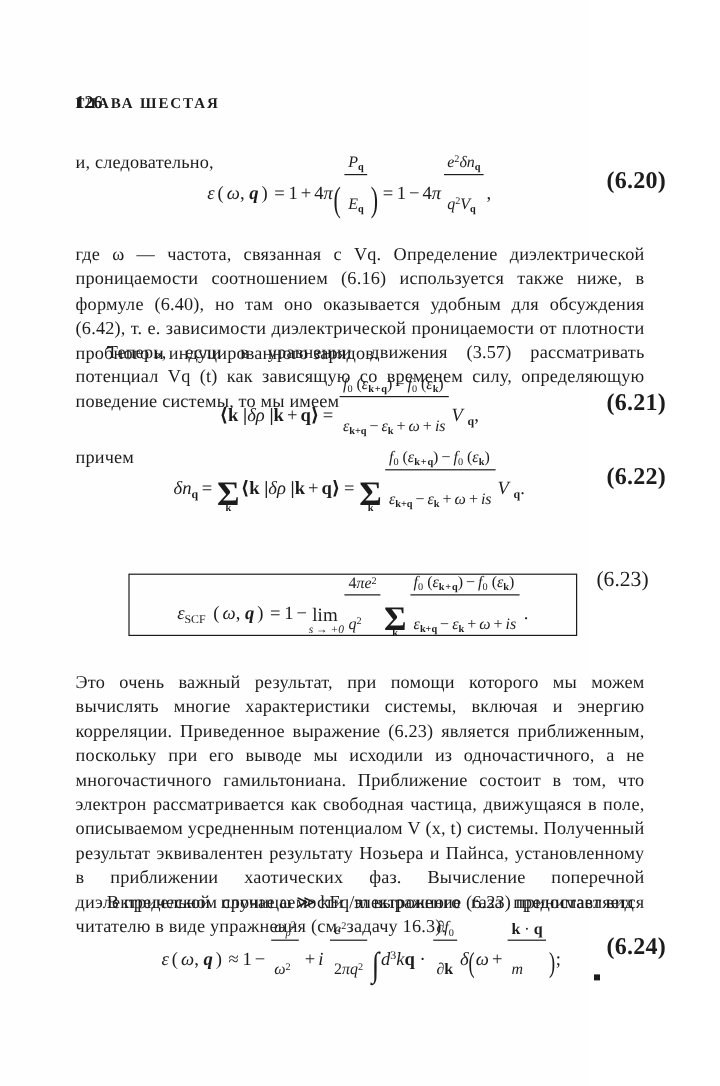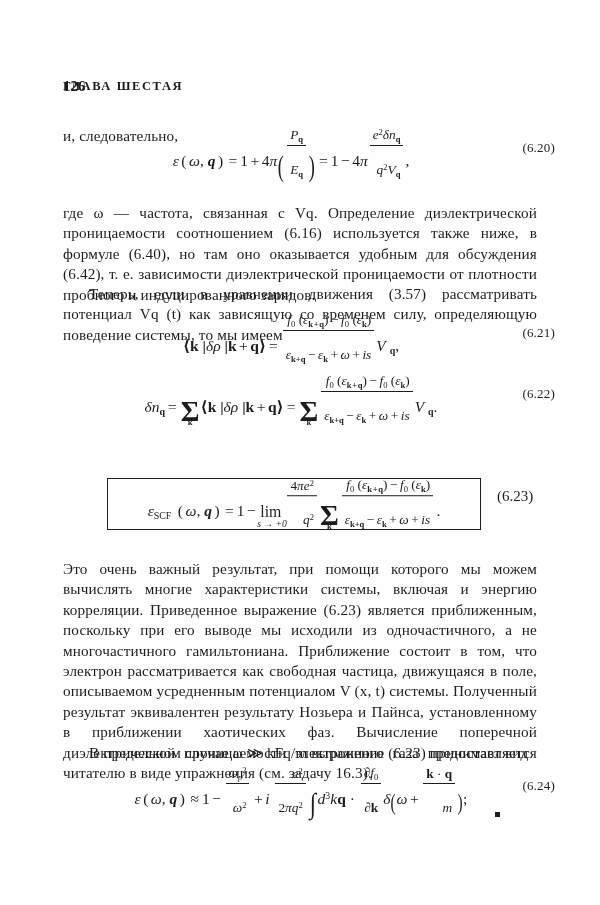--- a/index.html
+++ b/index.html
@@ -75,32 +75,33 @@
     left: 0;
     top: 0;
     width: 420px;
     text-align: center;
     font-size: 15.5px;
   }
   .eqno {
     position: absolute;
     right: 0;
     top: 12px;
-    font-size: 13px;
+    font-size: 20px;
     letter-spacing: 0.2px;
+    font-weight: bold;
   }
   
   .m { font-family: "Liberation Serif", "DejaVu Serif", serif; white-space: nowrap; }
   .it { font-style: italic; }
   .bf { font-weight: bold; }
   .up { font-style: normal; }
   .frac {
     display: inline-block;
     vertical-align: -0.52em;
-    text-align: right;
+    text-align: left;
     margin: 0 2px;
     line-height: 1.12;
   }
   .frac > .num {
     display: block;
     padding: 0 3px 1px 3px;
     border-bottom: 1.2px solid #1c1c1c;
     font-size: 0.86em;
   }
   .frac > .den {
@@ -194,22 +195,22 @@
     position: absolute;
     left: 0; right: 0;
     top: 50%;
     transform: translateY(-50%);
     text-align: center;
     font-size: 15.5px;
   }
   .boxed-eqno {
     position: absolute;
     left: 497px;
-    top: 488px;
-    font-size: 15px;
+    top: 472px;
+    font-size: 18px;
   }
   
   .end-dot {
     position: absolute;
     left: 495px;
     top: 812px;
     width: 5px;
     height: 5px;
     background: #1c1c1c;
   }
@@ -247,20 +248,23 @@
 
   <div class="eqrow" style="top:313px;">
     <div class="eqbody">
       <span class="m">
         <span class="bf">⟨</span><span class="bf">k</span>&nbsp;<span class="bf">|</span><span class="it">δρ</span>&nbsp;<span class="bf">|</span><span class="bf">k</span><span class="op">+</span><span class="bf">q</span><span class="bf">⟩</span><span class="eqsign">=</span><span class="frac"><span class="num"><span class="it">f</span><span class="sub">0</span>&nbsp;(<span class="it">ε</span><span class="sub bf">k + q</span>)<span class="op">−</span><span class="it">f</span><span class="sub">0</span>&nbsp;(<span class="it">ε</span><span class="sub bf">k</span>)</span><span class="den"><span class="it">ε</span><span class="sub bf">k+q</span><span class="op">−</span><span class="it">ε</span><span class="sub bf">k</span><span class="op">+</span><span class="it">ω</span><span class="op">+</span><span class="it">is</span></span></span><span class="it">V</span>&nbsp;<span class="sub bf">q</span>,
       </span>
     </div>
     <div class="eqno">(6.21)</div>
   </div>
 
+  <div class="tb" style="top:352px;">
+    <p>причем</p>
+  </div>
 
   <div class="eqrow" style="top:374px;">
     <div class="eqbody">
       <span class="m">
         <span class="it">δn</span><span class="sub bf">q</span><span class="eqsign">=</span><span class="sumop">Σ<span class="lim">k</span></span><span class="bf">⟨</span><span class="bf">k</span>&nbsp;<span class="bf">|</span><span class="it">δρ</span>&nbsp;<span class="bf">|</span><span class="bf">k</span><span class="op">+</span><span class="bf">q</span><span class="bf">⟩</span><span class="eqsign">=</span><span class="sumop">Σ<span class="lim">k</span></span><span class="frac"><span class="num"><span class="it">f</span><span class="sub">0</span>&nbsp;(<span class="it">ε</span><span class="sub bf">k + q</span>)<span class="op">−</span><span class="it">f</span><span class="sub">0</span>&nbsp;(<span class="it">ε</span><span class="sub bf">k</span>)</span><span class="den"><span class="it">ε</span><span class="sub bf">k+q</span><span class="op">−</span><span class="it">ε</span><span class="sub bf">k</span><span class="op">+</span><span class="it">ω</span><span class="op">+</span><span class="it">is</span></span></span><span class="it">V</span>&nbsp;<span class="sub bf">q</span>.
       </span>
     </div>
     <div class="eqno">(6.22)</div>
   </div>
 

